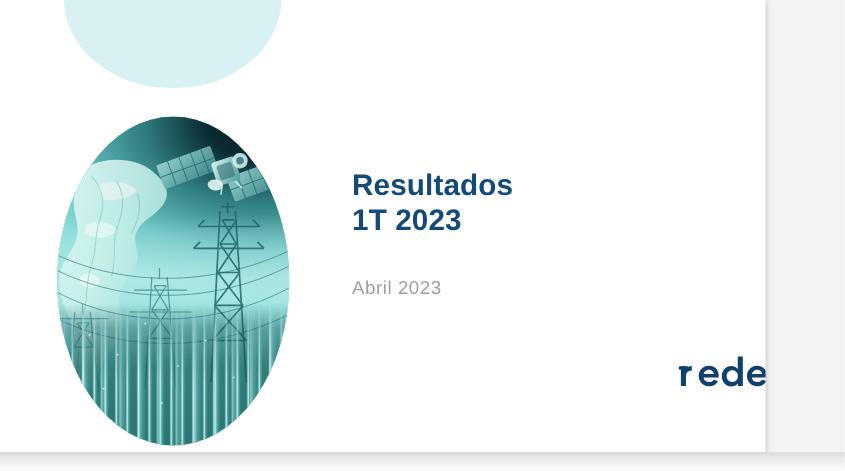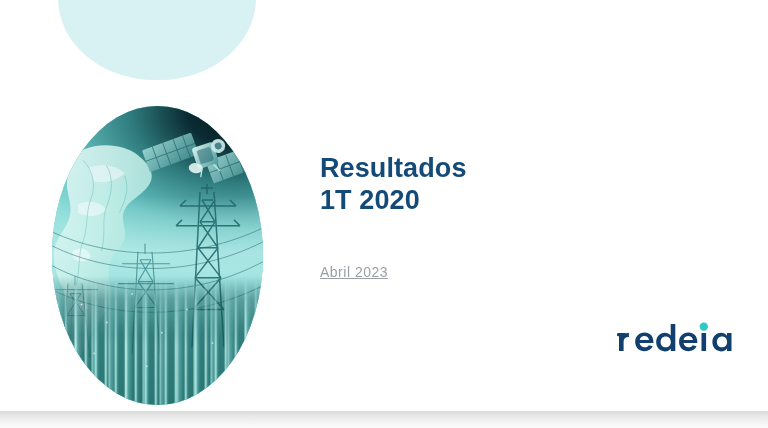--- a/index.html
+++ b/index.html
@@ -20,21 +20,21 @@
   #slide-root {
     position: relative;
     width: 768px;
     height: 428px;
     background: #f3f3f3;
   }
   .slide-canvas {
     position: absolute;
     left: 0;
     top: 0;
-    width: 768px;
+    width: 696px;
     height: 411px;
     background: #ffffff;
     overflow: hidden;
     box-shadow: 0 2px 5px rgba(0,0,0,0.22), 0 0 0 1px rgba(0,0,0,0.035);
   }
   .slide-shadow-strip {
     position: absolute;
     left: 0;
     top: 411px;
     width: 768px;
@@ -174,26 +174,25 @@
     font-size: 27px;
     line-height: 32px;
     font-weight: 600;
     letter-spacing: .1px;
     color: #134a77;
     white-space: nowrap;
   }
   .slide-date {
     position: absolute;
     left: 320px;
-    top: 264px;
-    font-size: 14px;
+    top: 254px;
+    font-size: 17px;
     line-height: 16px;
     letter-spacing: .5px;
     color: #9aa0a6;
-    text-decoration: underline;
   }
 
   
   .logo-block {
     position: absolute;
     left: 615px;
     top: 322px;
     width: 128px;
   }
   .logo-wordmark {
@@ -350,21 +349,21 @@
           <div class="ph-fiber-strands"></div>
           <div class="ph-fiber-strands b"></div>
           <div class="ph-fiber-tips"></div>
         </div>
 
       </div>
     </div>
 
     <div class="title-block">
       <div class="slide-title">Resultados</div>
-      <div class="slide-title">1T 2020</div>
+      <div class="slide-title">1T 2023</div>
     </div>
 
     <div class="slide-date">Abril 2023</div>
 
     <div class="logo-block">
       <div class="logo-wordmark">
         <svg viewBox="0 0 126 34">
           <g fill="#113f6e">
 
             <path d="M4 11 h4.6 v3.0 c1.0-2.1 2.8-3.3 5.3-3.3 v4.4 c-3.2-.1-5.3 1.5-5.3 4.6 V29 H4 Z"></path>

